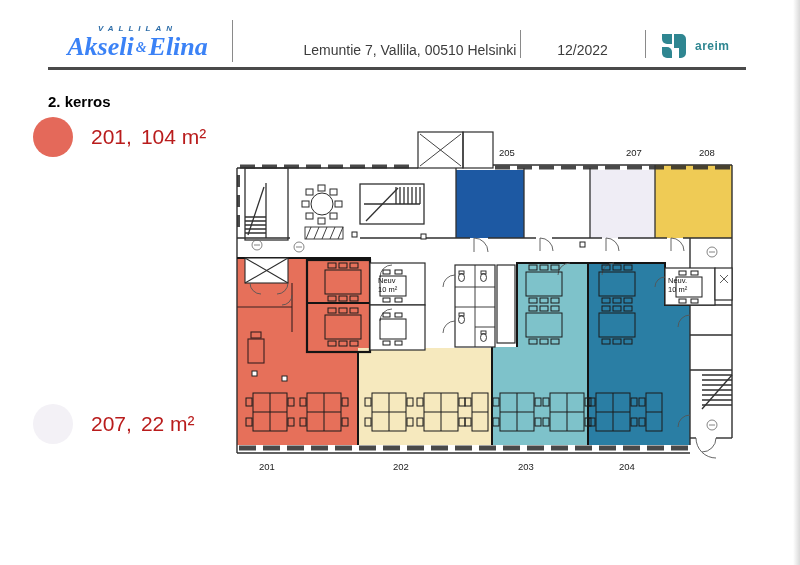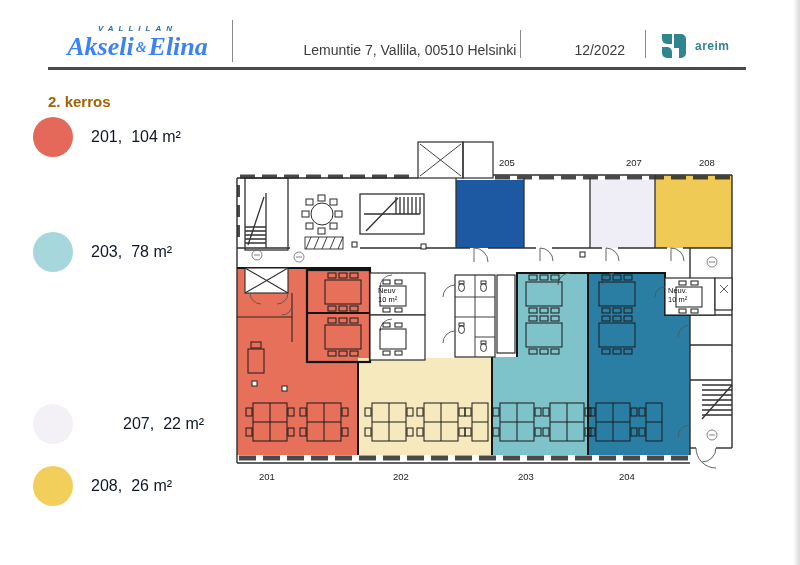--- a/index.html
+++ b/index.html
@@ -13,71 +13,63 @@
   .brand{position:absolute;left:40px;top:24px;width:195px;text-align:center;color:#2d6da8;font-style:italic;}
   .brand-top{font-size:8px;font-weight:700;letter-spacing:5px;color:#2d6da8;}
   .brand-main{font-family:"Liberation Serif",serif;font-weight:700;font-size:26px;line-height:28px;color:#3b82f6;}
   .brand-main .amp{font-size:14px;vertical-align:3px;padding:0 2px;}
   .vdiv{position:absolute;width:1px;background:#8a8a8a;}
   .hdr-text{position:absolute;font-size:14px;color:#3c3c3c;text-align:center;}
   .areim{position:absolute;left:660px;top:32px;display:flex;align-items:center;}
   .areim-word{font-size:12px;font-weight:700;color:#2f8691;margin-left:7px;letter-spacing:.5px;}
   .rule{position:absolute;left:48px;top:67px;width:698px;height:3px;background:#4a4a4a;}
   
-  .legend-title{position:absolute;left:48px;top:93px;font-size:15px;font-weight:700;color:#a16207;}
+  .legend-title{position:absolute;left:48px;top:93px;font-size:15px;font-weight:700;color:#000000;}
   .legend{position:absolute;left:33px;top:0;width:190px;height:565px;}
   .lrow{position:absolute;left:0;display:flex;align-items:center;height:42px;}
   .dot{width:40px;height:40px;border-radius:50%;flex:0 0 40px;}
-  .ltext{margin-left:18px;font-size:16px;color:#0f172a;white-space:nowrap;}
+  .ltext{margin-left:18px;font-size:21px;color:#b91c1c;white-space:nowrap;}
   .ltext .rn{margin-right:9px;}
   
-  .plan{position:absolute;left:230px;top:135px;width:565px;height:370px;}
+  .plan{position:absolute;left:230px;top:125px;width:565px;height:370px;}
   svg text{font-family:"Liberation Sans",sans-serif;}
 </style>
 </head>
 <body>
 <div class="page">
 
   <div class="brand">
     <div class="brand-top">VALLILAN</div>
     <div class="brand-main"><span>Akseli</span><span class="amp">&amp;</span><span>Elina</span></div>
   </div>
   <div class="vdiv" style="left:232px;top:20px;height:42px;"></div>
   <div class="hdr-text" style="left:300px;top:42px;width:220px;">Lemuntie 7, Vallila, 00510 Helsinki</div>
   <div class="vdiv" style="left:520px;top:30px;height:28px;"></div>
-  <div class="hdr-text" style="left:540px;top:42px;width:85px;text-align:right;">12/2022</div>
+  <div class="hdr-text" style="left:540px;top:42px;width:85px;">12/2022</div>
   <div class="vdiv" style="left:645px;top:30px;height:28px;"></div>
 
   <div class="areim">
     <svg width="28" height="28" viewBox="0 0 28 28">
       <path d="M2 2 h10 v10 h-5 a5 5 0 0 1 -5 -5 z" fill="#2f8691"></path>
       <path d="M14 2 h7 a5 5 0 0 1 5 5 v14 a5 5 0 0 1 -5 5 h-2 v-10 h-5 z" fill="#2f8691"></path>
       <path d="M2 15 h5 a5 5 0 0 1 5 5 v6 h-5 a5 5 0 0 1 -5 -5 z" fill="#2f8691"></path>
     </svg>
     <span class="areim-word">areim</span>
   </div>
   <div class="rule"></div>
 
   <div class="legend-title">2. kerros</div>
   <div class="legend">
     <div class="lrow" style="top:116px;">
       <div class="dot" style="background: rgb(228, 105, 90);"></div>
       <div class="ltext"><span class="rn">201,</span><span>104 m²</span></div>
     </div>
-    <div class="lrow" style="top:231px;">
-      <div class="dot" style="background: rgb(166, 215, 220);"></div>
-      <div class="ltext"><span class="rn">203,</span><span>78 m²</span></div>
-    </div>
-    <div class="lrow" style="top:403px;gap:32px;">
+    <div class="lrow" style="top:403px;">
       <div class="dot" style="background: rgb(243, 241, 246);"></div>
       <div class="ltext"><span class="rn">207,</span><span>22 m²</span></div>
-    </div>
-    <div class="lrow" style="top:465px;">
-      <div class="dot" style="background: rgb(242, 207, 91);"></div>
-      <div class="ltext"><span class="rn">208,</span><span>26 m²</span></div>
     </div>
   </div>
 
   <div class="plan">
   <svg width="565" height="370" viewBox="0 0 565 370">
     <defs>
       <g id="table6" fill="none" stroke="#1b1b1b" stroke-width="1">
         <rect x="0" y="0" width="36" height="24"></rect>
         <rect x="3" y="-7" width="8" height="5"></rect>
             <rect x="14" y="-7" width="8" height="5"></rect>

